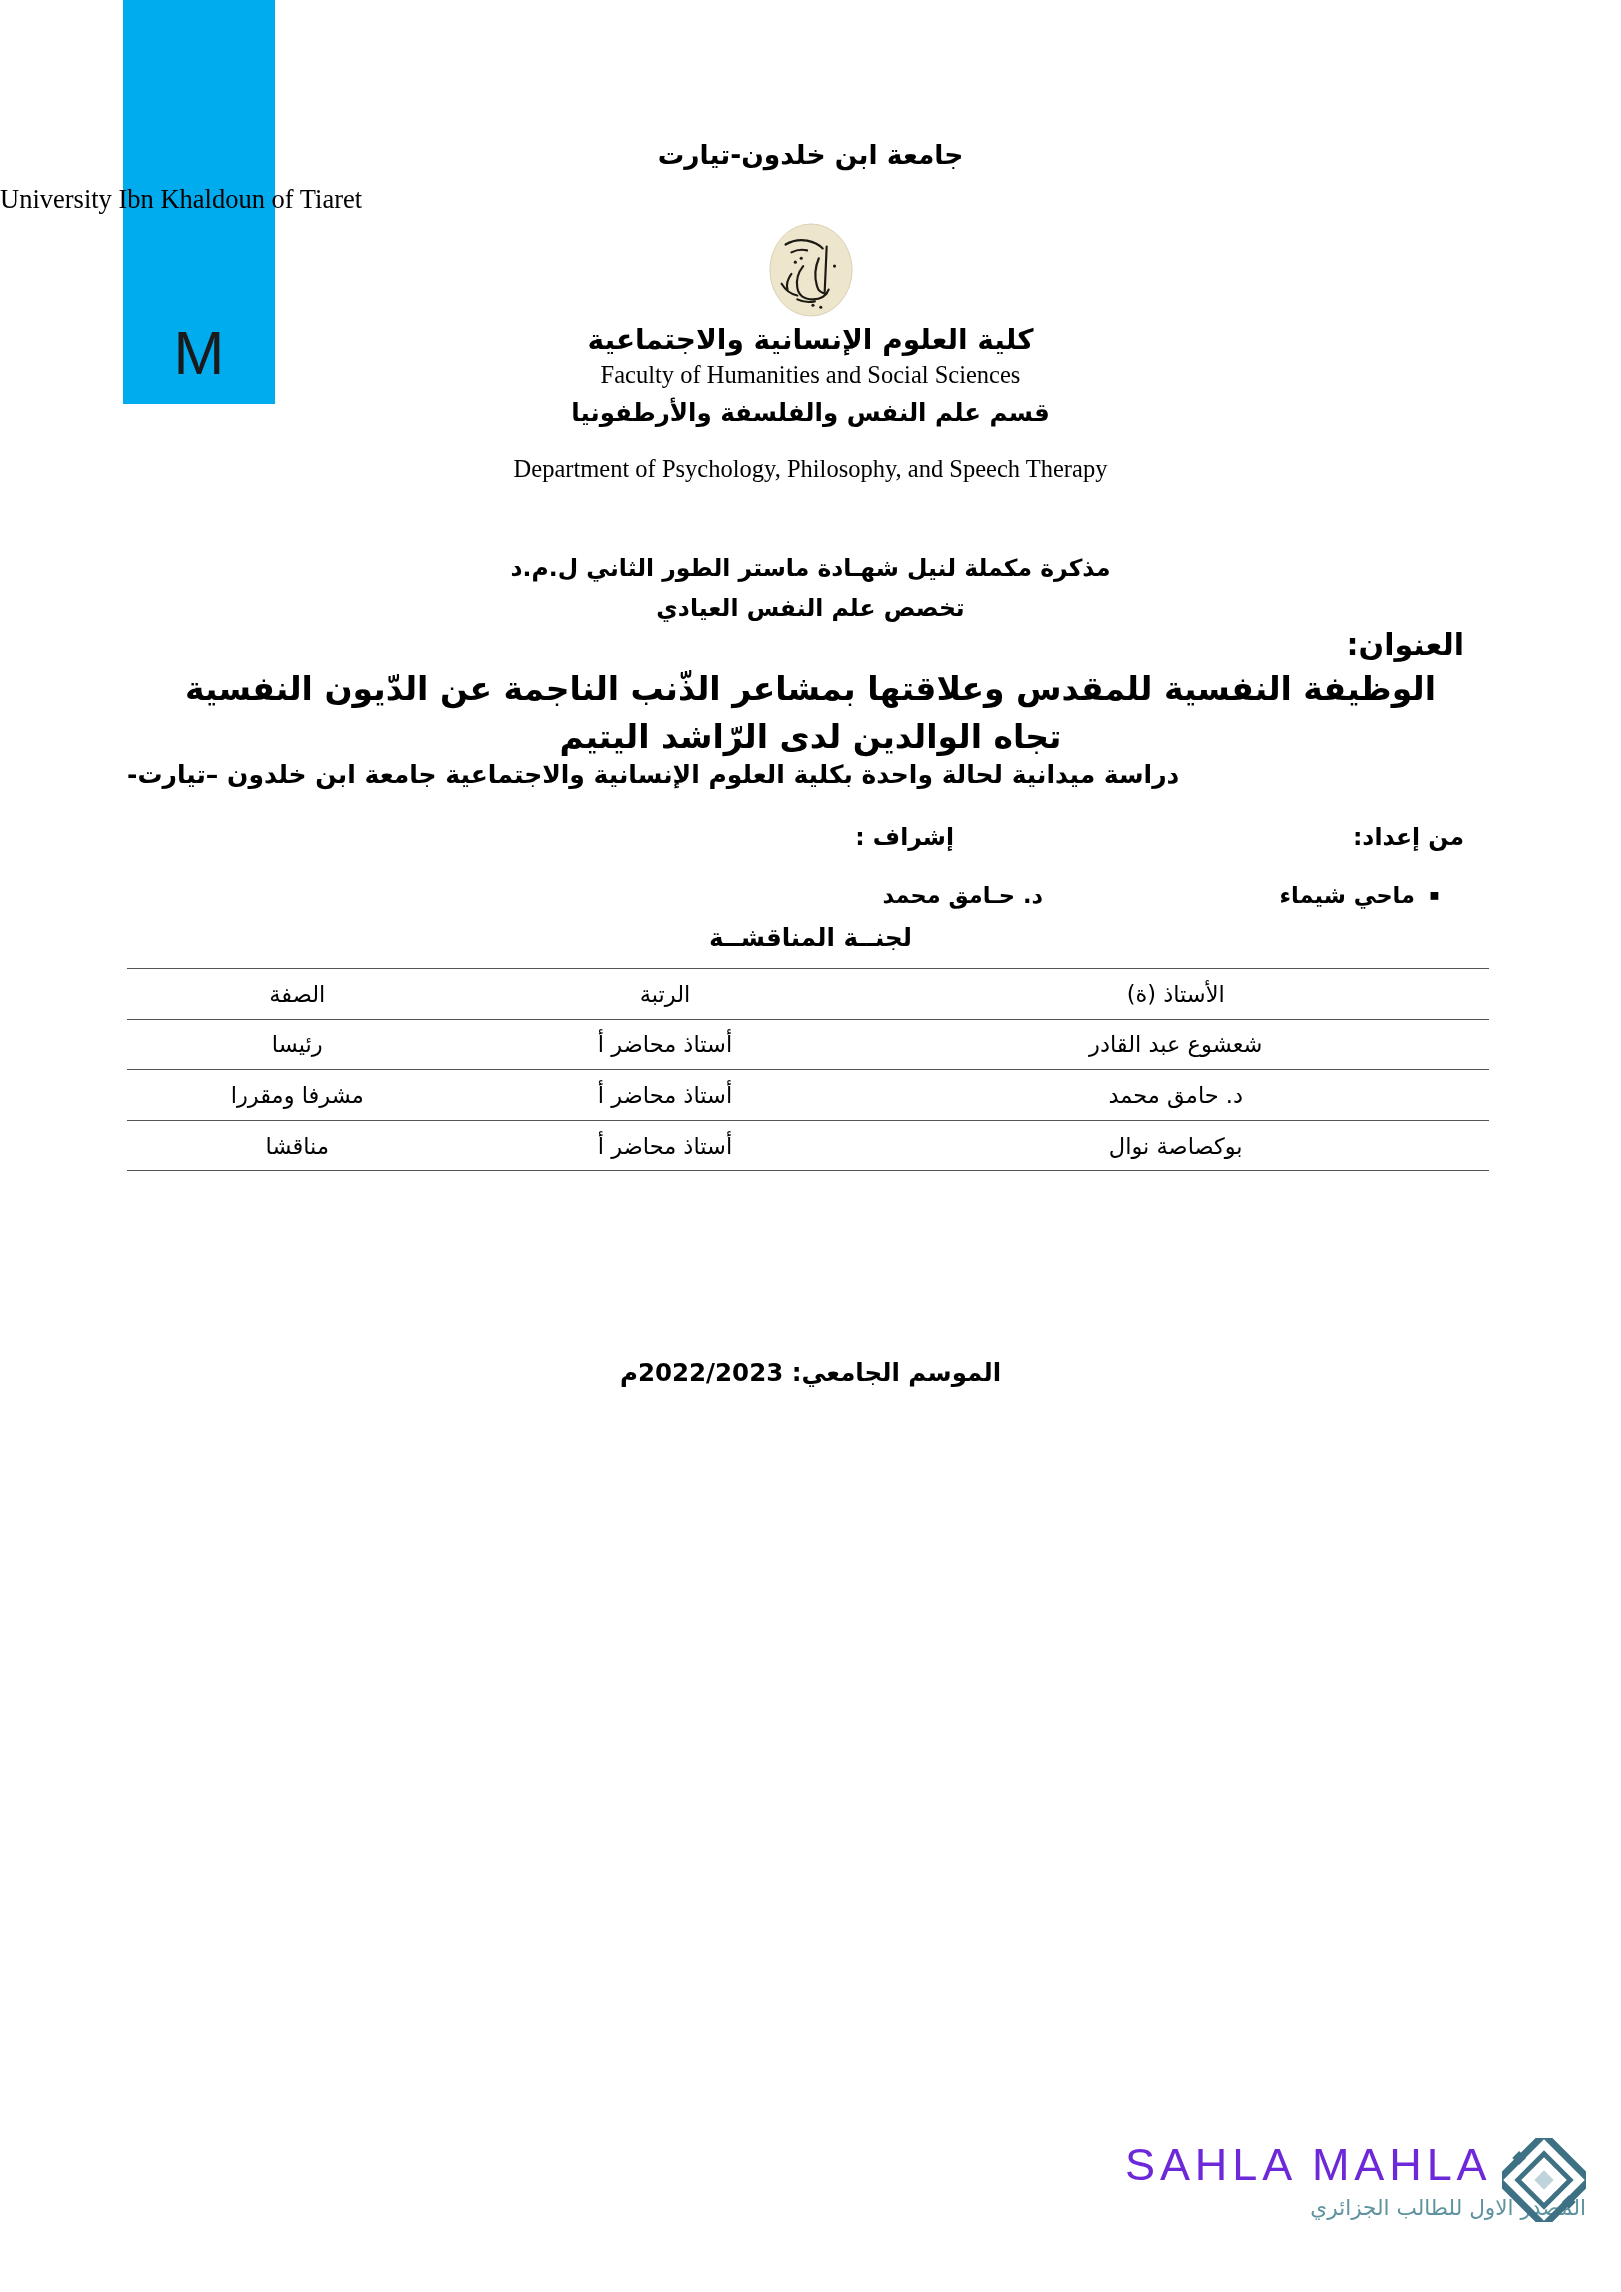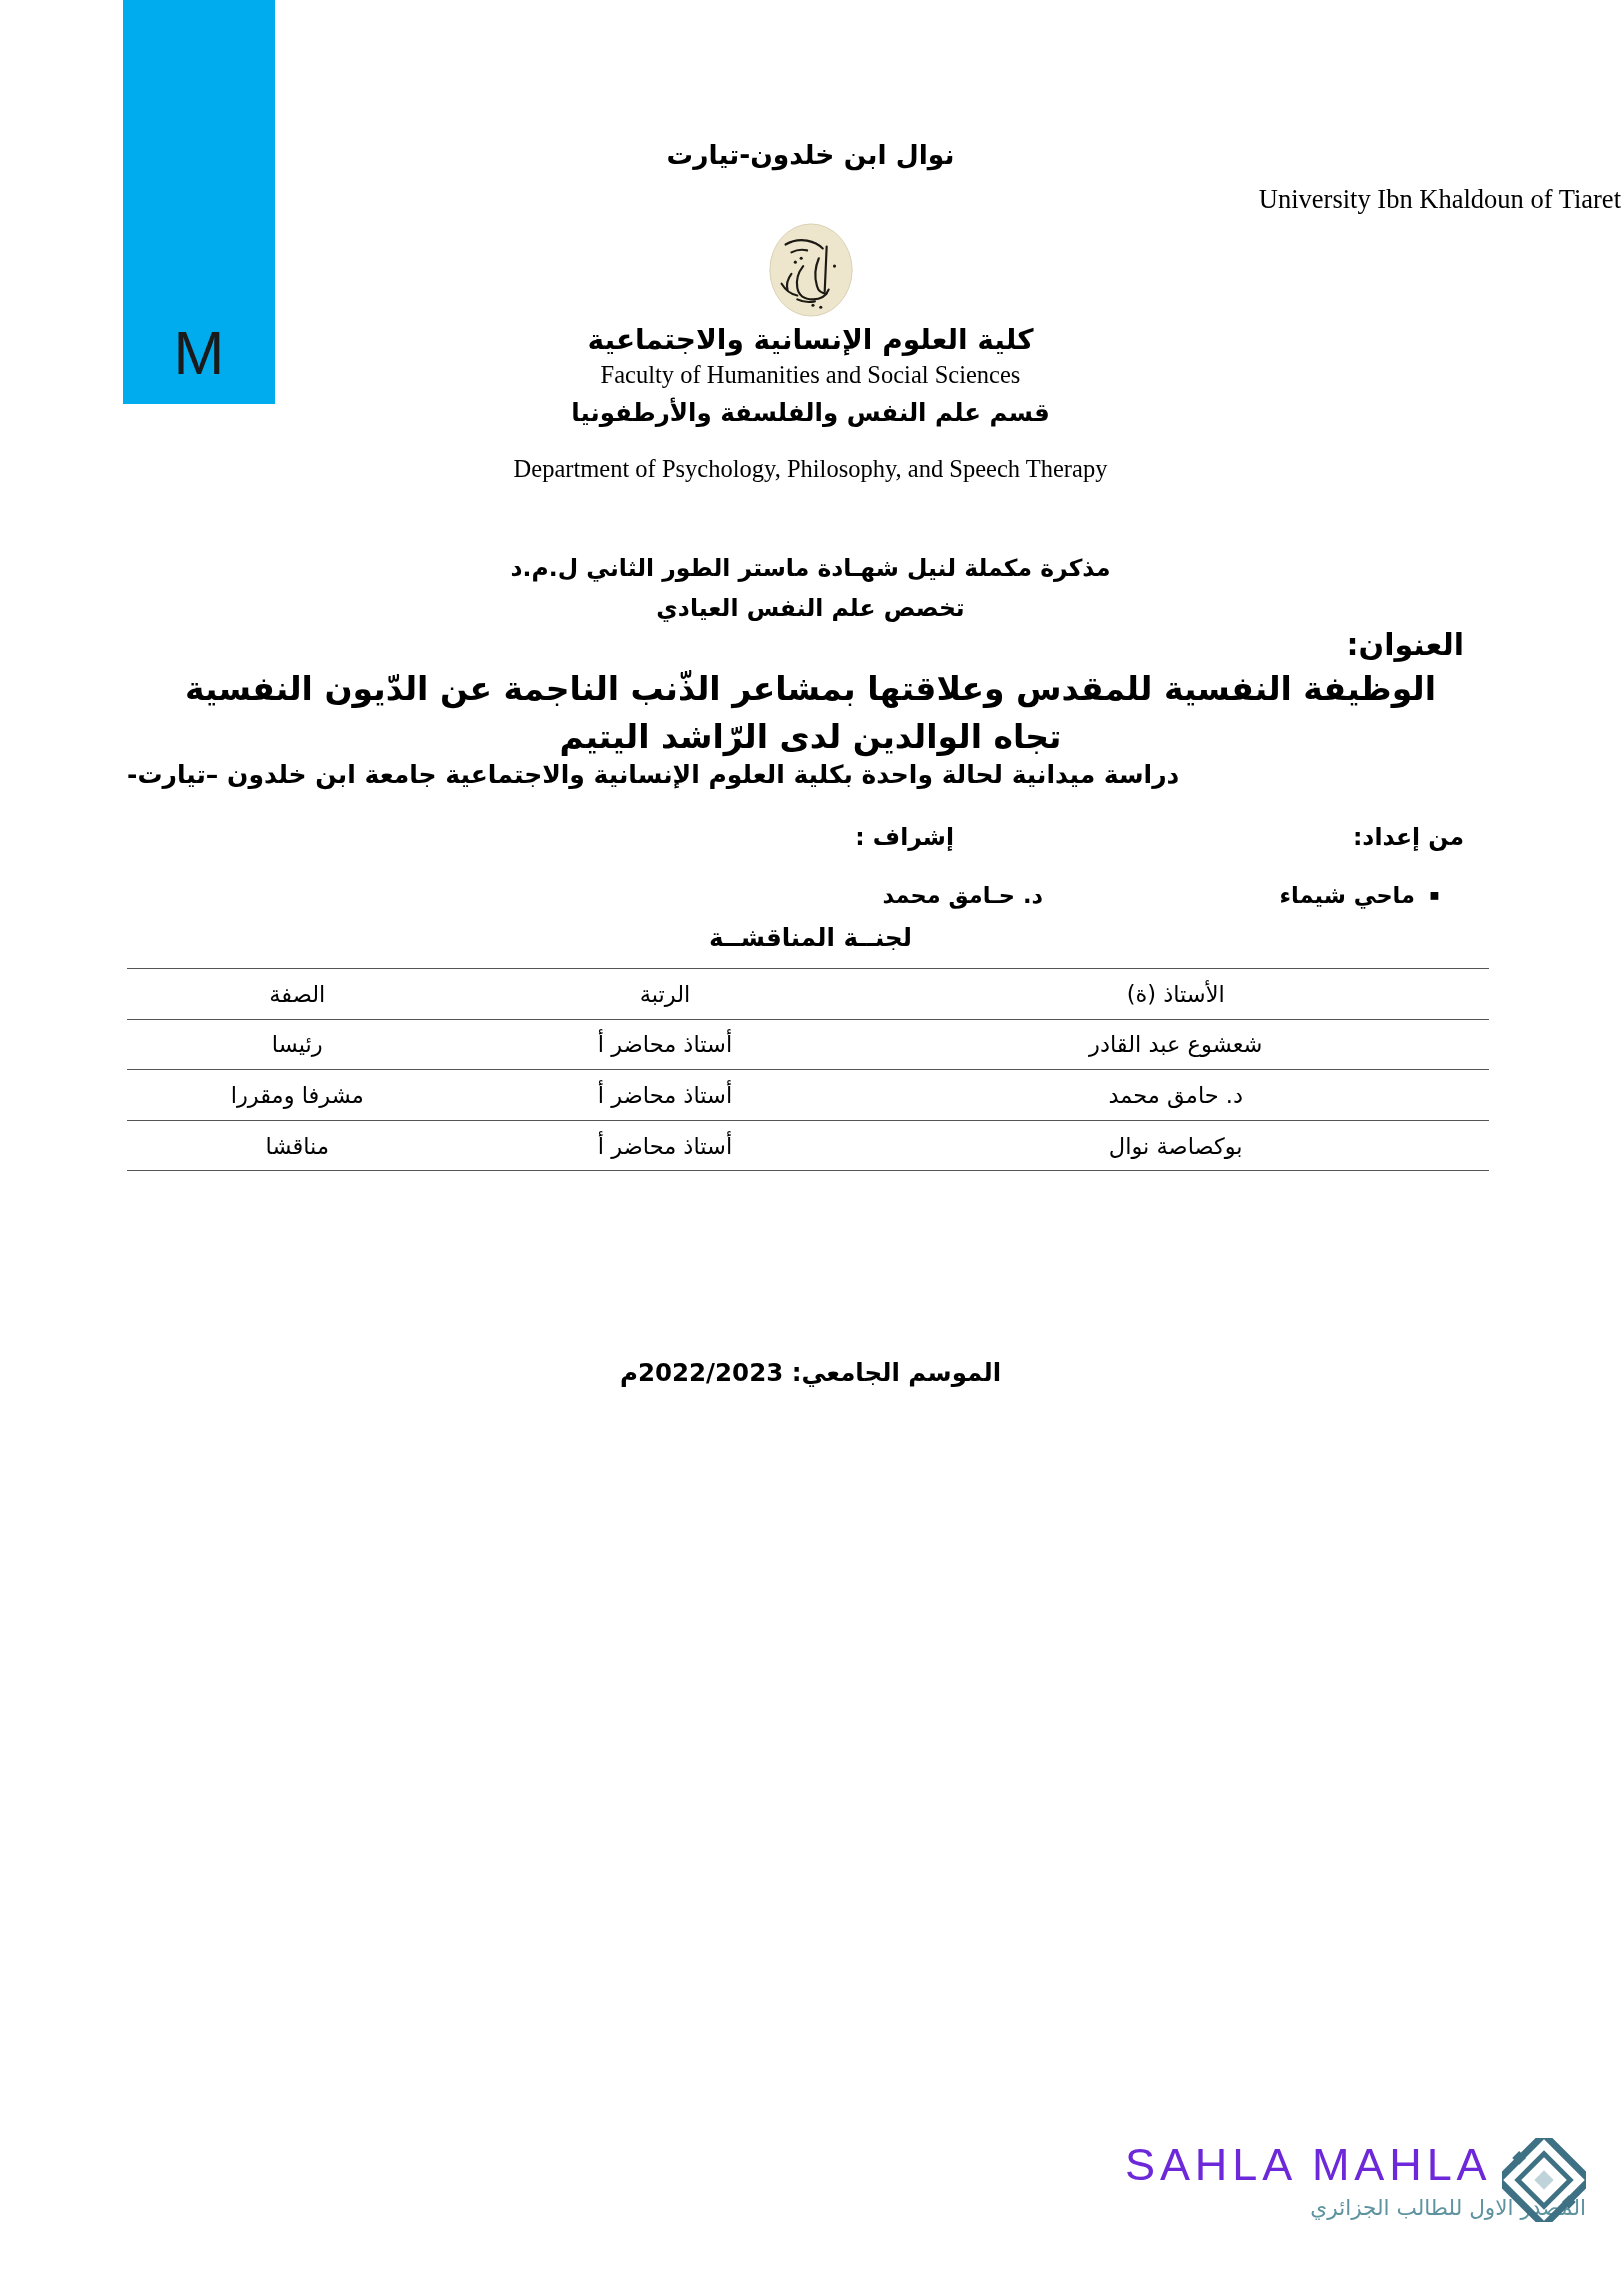--- a/index.html
+++ b/index.html
@@ -21,21 +21,21 @@
     font-family:"Liberation Sans","DejaVu Sans",sans-serif;
     font-size:61px;line-height:1;color:#1a1a1a;font-weight:400;
     padding-bottom:19.6px;direction:ltr;
   }
   .row{text-align:center;}
   .ar{font-family:"DejaVu Sans","Liberation Sans",sans-serif;direction:rtl;}
   .en{font-family:"Liberation Serif","DejaVu Serif",serif;direction:ltr;}
 
   .uni-ar{position:absolute;top:139px;left:0;width:100%;text-align:center;
           font-size:26.5px;font-weight:600;letter-spacing:0px;}
-  .uni-en{position:absolute;top:184px;left:0;width:100%;text-align:right;
+  .uni-en{position:absolute;top:184px;left:0;width:100%;text-align:left;
           font-size:26.5px;font-weight:400;}
 
   
   .seal{
     position:absolute;top:223px;left:50%;transform:translateX(-50%);
     width:118px;height:94px;
   }
   .seal svg{display:block;}
 
   .fac-ar{position:absolute;top:323px;left:0;width:100%;text-align:center;
@@ -111,21 +111,21 @@
 </style>
 </head>
 <body>
 
 <div class="page">
 
   <div class="blue-bar">
     <span class="m-letter">M</span>
   </div>
 
-  <div class="row ar uni-ar">نوال ابن خلدون-تيارت</div>
+  <div class="row ar uni-ar">جامعة ابن خلدون-تيارت</div>
   <div class="row en uni-en">University Ibn Khaldoun of Tiaret</div>
 
   <div class="seal">
     <svg viewBox="0 0 120 96" width="118" height="94" aria-hidden="true">
       <ellipse cx="60" cy="48" rx="42" ry="47" fill="#EDE6CC" stroke="#D8D0B2" stroke-width="1"></ellipse>
       <g fill="none" stroke="#1d1a14" stroke-width="2.2" stroke-linecap="round">
         <path d="M34 22 q10 -6 22 -4 q10 2 16 8"></path>
         <path d="M40 30 q8 -4 16 -2"></path>
         <path d="M76 24 l-2 46"></path>
         <path d="M68 36 q-6 14 -2 28 q2 8 10 8"></path>

